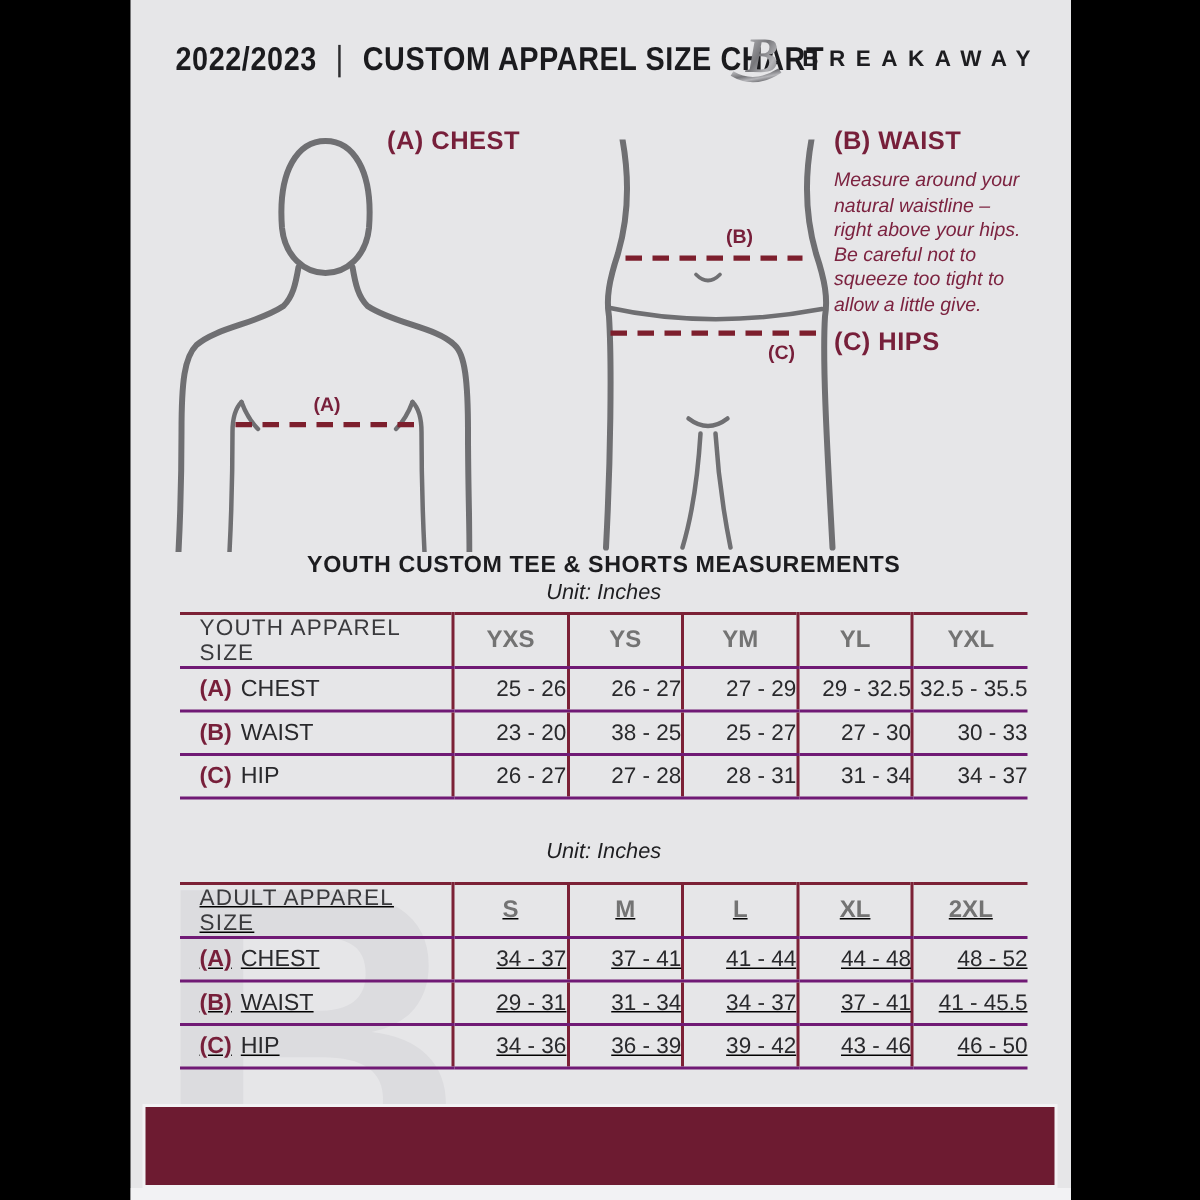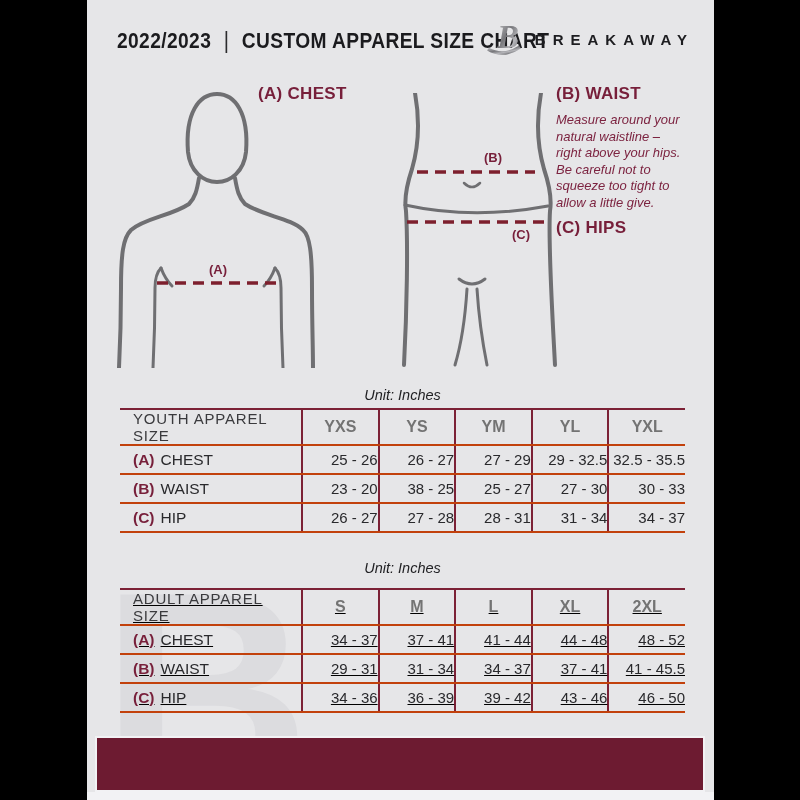--- a/index.html
+++ b/index.html
@@ -51,21 +51,21 @@
   }
   .t-youth-title { top:368px; } .t-youth-unit { top:387px; }
   .t-adult-title { top:541px; } .t-adult-unit { top:560px; }
   table.size-table {
     position:absolute; left:33px; width:565px;
     border-collapse:collapse; table-layout:fixed;
     border-top:2px solid #7c2136;
   }
   .tbl-youth { top:408px; } .tbl-adult { top:588px;text-decoration:underline; }
   .size-table th, .size-table td {
-    border-bottom:2px solid #c2410c; padding:0; background:transparent;
+    border-bottom:2px solid #701a75; padding:0; background:transparent;
   }
   .size-table th:not(:first-child), .size-table td:not(:first-child) {
     border-left:2px solid #7c2136;
   }
   .size-table th { height:30px; font-size:16px; font-weight:bold; color:#737373; }
   .size-table td { height:27px; font-size:15px; color:#29292c; text-align:right; }
   .size-table th.corner {
     text-align:left; padding-left:13px; font-weight:normal;
     font-size:15px; letter-spacing:0.8px; color:#3a3a3d;
   }
@@ -151,20 +151,21 @@
 natural waistline –
 right above your hips.
 Be careful not to
 squeeze too tight to
 allow a little give.</p>
   </div>
   <div class="note note-c">
     <h3>(C) HIPS</h3>
   </div>
 
+  <div class="sect-title t-youth-title">YOUTH CUSTOM TEE &amp; SHORTS MEASUREMENTS</div>
   <div class="unit-line t-youth-unit">Unit: Inches</div>
   <table class="size-table tbl-youth">
     <colgroup>
         <col style="width:182px">
         <col span="5">
       </colgroup>
     <tbody>
         <tr>
       <th class="corner">YOUTH APPAREL SIZE</th>
       <th>YXS</th>

